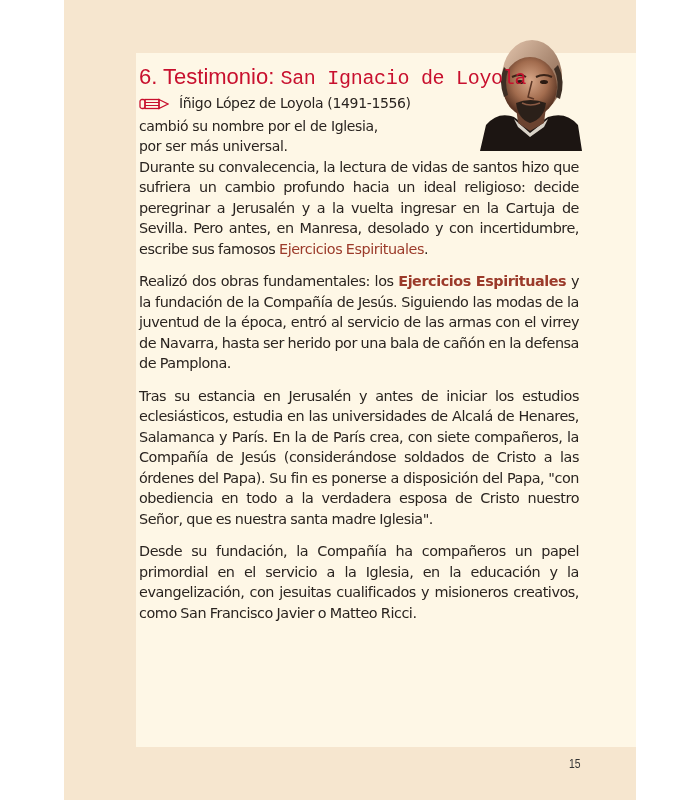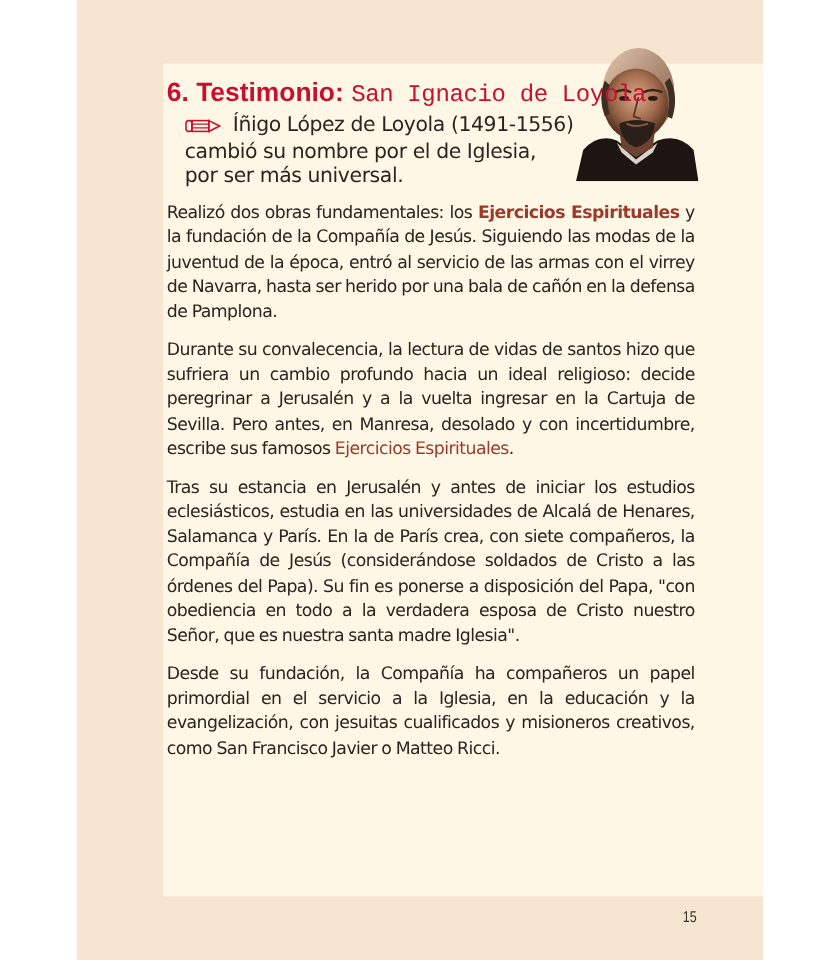--- a/index.html
+++ b/index.html
@@ -43,33 +43,33 @@
     }
     .title {
       font-family: "Liberation Sans", sans-serif;
       font-size: 22px;
       line-height: 26px;
       color: #c8102e;
       margin: 0;
       white-space: nowrap;
     }
     .title .num {
-      font-weight: bold;
+      font-weight: normal;
       text-align: right;
     }
     .title .name {
       font-weight: normal;
       font-family: Liberation Mono, monospace;
       font-size: 20px;
       letter-spacing: -0.3px;
     }
     .intro {
-      font-size: 17px;
+      font-size: 14px;
       line-height: 20.5px;
-      margin: 1px 0 0 15px;
+      margin: 1px 0 0 0;
       letter-spacing: -0.35px;
     }
     .pencil {
       display: inline-block;
       vertical-align: -2px;
       margin-right: 10px;
     }
     .para {
       font-size: 14.4px;
       line-height: 20.5px;
@@ -159,23 +159,23 @@
           <line x1="6" y1="4.5" x2="20" y2="4.5" stroke="#c8102e" stroke-width="1"></line>
           <line x1="6" y1="7.5" x2="20" y2="7.5" stroke="#c8102e" stroke-width="1"></line>
           <path d="M20 1.5 L29 6 L20 10.5 Z" fill="none" stroke="#c8102e" stroke-width="1.3"></path>
         </svg>
       </span><span>Íñigo López de Loyola (1491-1556)</span>
     </div>
     <div>cambió su nombre por el de Iglesia,</div>
     <div>por ser más universal.</div>
   </div>
 
+  <p class="para"><span>Durante su convalecencia, la lectura de vidas de santos hizo que sufriera un cambio profundo hacia un ideal religioso: decide peregrinar a Jerusalén y a la vuelta ingresar en la Cartuja de Sevilla. Pero antes, en Manresa, desolado y con incertidumbre, escribe sus famosos </span><span class="hl">Ejercicios Espirituales</span><span>.</span></p>
+
   <p class="para first"><span>Realizó dos obras fundamentales: los </span><span class="hl-bold">Ejercicios Espirituales</span><span> y la fundación de la Compañía de Jesús. Siguiendo las modas de la juventud de la época, entró al servicio de las armas con el virrey de Navarra, hasta ser herido por una bala de cañón en la defensa de Pamplona.</span></p>
-
-  <p class="para"><span>Durante su convalecencia, la lectura de vidas de santos hizo que sufriera un cambio profundo hacia un ideal religioso: decide peregrinar a Jerusalén y a la vuelta ingresar en la Cartuja de Sevilla. Pero antes, en Manresa, desolado y con incertidumbre, escribe sus famosos </span><span class="hl">Ejercicios Espirituales</span><span>.</span></p>
 
   <p class="para">Tras su estancia en Jerusalén y antes de iniciar los estudios eclesiásticos, estudia en las universidades de Alcalá de Henares, Salamanca y París. En la de París crea, con siete compañeros, la Compañía de Jesús (considerándose soldados de Cristo a las órdenes del Papa). Su fin es ponerse a disposición del Papa, "con obediencia en todo a la verdadera esposa de Cristo nuestro Señor, que es nuestra santa madre Iglesia".</p>
 
   <p class="para">Desde su fundación, la Compañía ha compañeros un papel primordial en el servicio a la Iglesia, en la educación y la evangelización, con jesuitas cualificados y misioneros creativos, como San Francisco Javier o Matteo Ricci.</p>
 
 
 </div>
 
 <div class="page-number">15</div>
 

